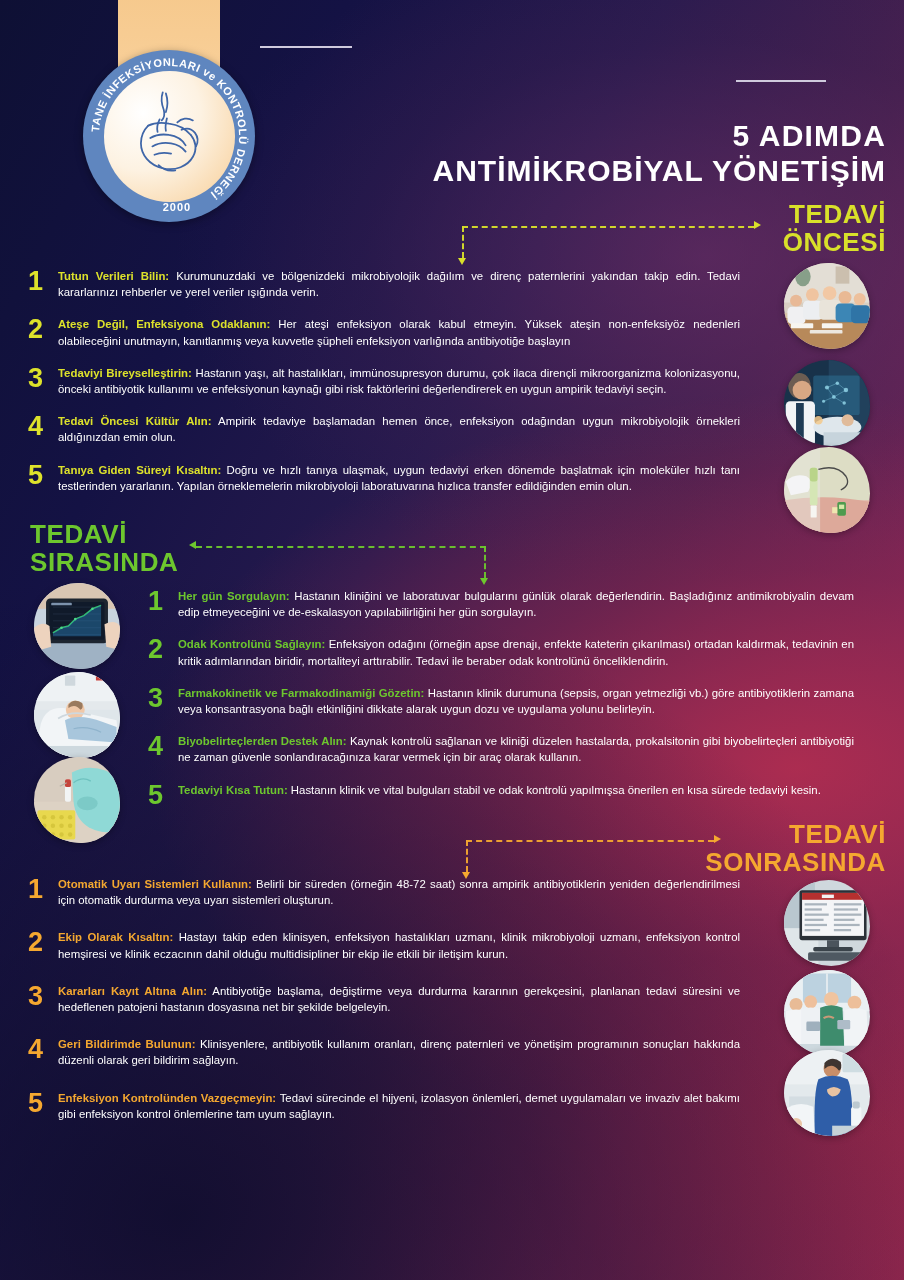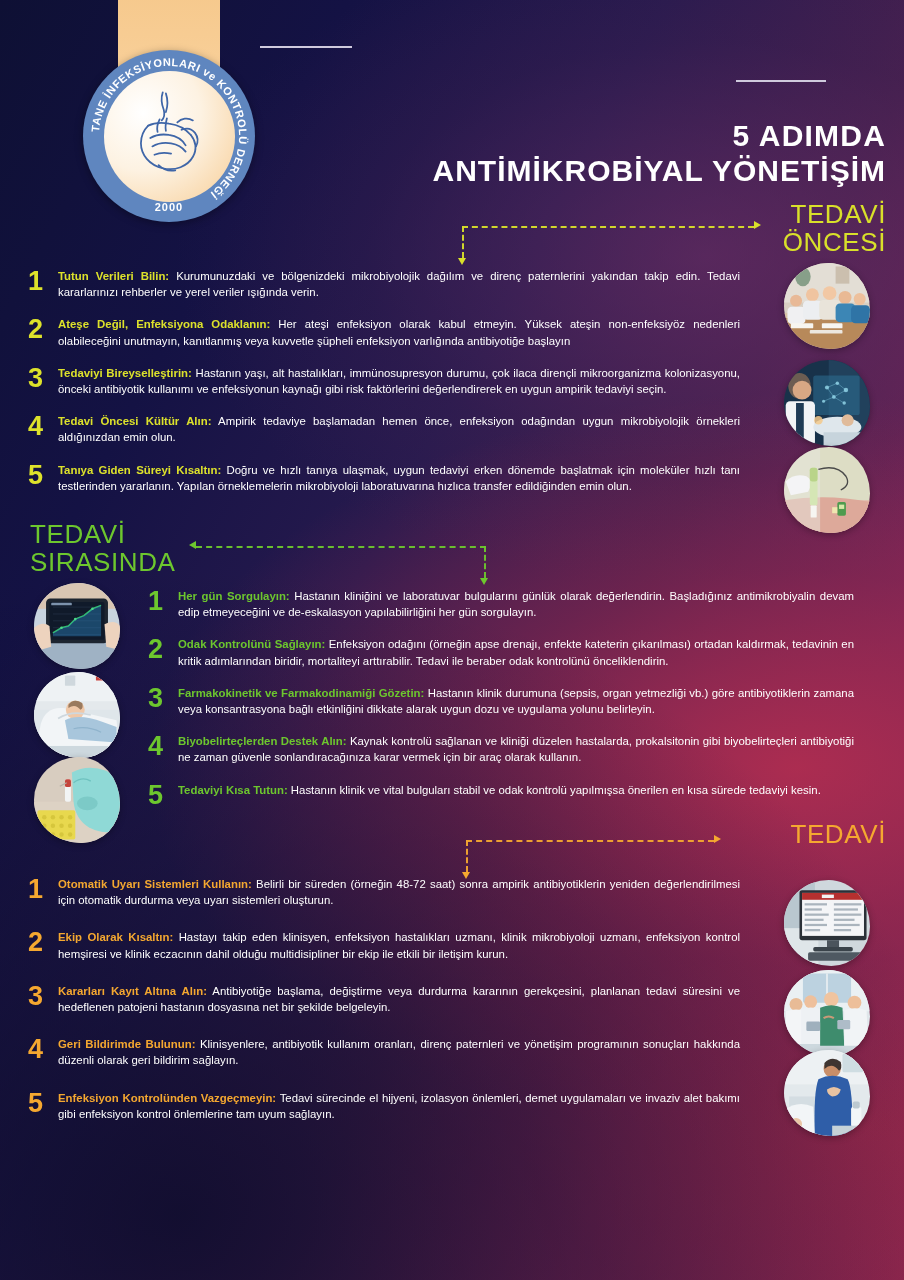--- a/index.html
+++ b/index.html
@@ -57,21 +57,21 @@
     width: 131px; height: 131px; border-radius: 50%;
     background: radial-gradient(circle at 30% 32%, #ffffff 0%, #fdf2e2 45%, #f7cd95 100%);
     position: relative;
     display: flex; align-items: center; justify-content: center;
     overflow: hidden;
   }
   .logo-hands { width: 104px; height: 104px; }
   .seal-ring-text { position: absolute; inset: 0; }
   .seal-ring-text text { font-family: "Liberation Sans", sans-serif; fill: #ffffff; font-size: 11.2px; font-weight: 700; letter-spacing: 0.4px; }
   .seal-year {
-    position: absolute; bottom: 9px; left: 0; width: 100%;
+    position: absolute; bottom: 9px; left: 8px; width: 100%;
     text-align: center; color: #ffffff; font-size: 11px; font-weight: 700; letter-spacing: 1px;
   }
 
   .brand { position: absolute; left: 358px; top: 10px; width: 540px; }
   .brand-word {
     font-size: 63px; font-weight: 300; color: #ffffff;
     letter-spacing: 20px; line-height: 1.02; text-align: center;
     font-family: "Liberation Sans", sans-serif;
     padding-left: 18px;
   }
@@ -94,21 +94,21 @@
     text-align: right; color: #ffffff;
   }
   .title-line1 {
     font-size: 30px; font-weight: 800; letter-spacing: 1.2px; line-height: 1.18;
   }
   .title-line2 {
     font-size: 30px; font-weight: 800; letter-spacing: 1.0px; line-height: 1.18;
   }
 
   
-  .sec-head { position: absolute; font-weight: 400; line-height: 1.08; letter-spacing: 0.6px; }
+  .sec-head { position: absolute; font-weight: 700; line-height: 1.08; letter-spacing: 0.6px; }
   .sec-head .l { display: block; }
 
   #head-pre  { right: 18px; top: 200px; text-align: right; color: #d9e02a; font-size: 26px; }
   #head-dur  { left: 30px; top: 520px; text-align: left;  color: #6dc72e; font-size: 26px; }
   #head-post { right: 18px; top: 820px; text-align: right; color: #f5a830; font-size: 26px; }
 
   
   .connector { position: absolute; }
   .conn-h {
     position: absolute; height: 0;
@@ -229,20 +229,21 @@
     <span class="l">ÖNCESİ</span>
   </div>
 
   <div class="sec-head" id="head-dur">
     <span class="l">TEDAVİ</span>
     <span class="l">SIRASINDA</span>
   </div>
 
   <div class="sec-head" id="head-post">
     <span class="l">TEDAVİ</span>
+    <span class="l">SONRASINDA</span>
   </div>
 
   <div class="connector" id="conn-pre">
     <div class="conn-h" style="left:462px; top:226px; width:292px;"></div>
     <div class="arrow-r" style="left:754px; top:221px;"></div>
     <div class="conn-v" style="left:462px; top:226px; height:32px;"></div>
     <div class="arrow-d" style="left:458px; top:258px;"></div>
   </div>
 
   <div class="connector" id="conn-dur">

